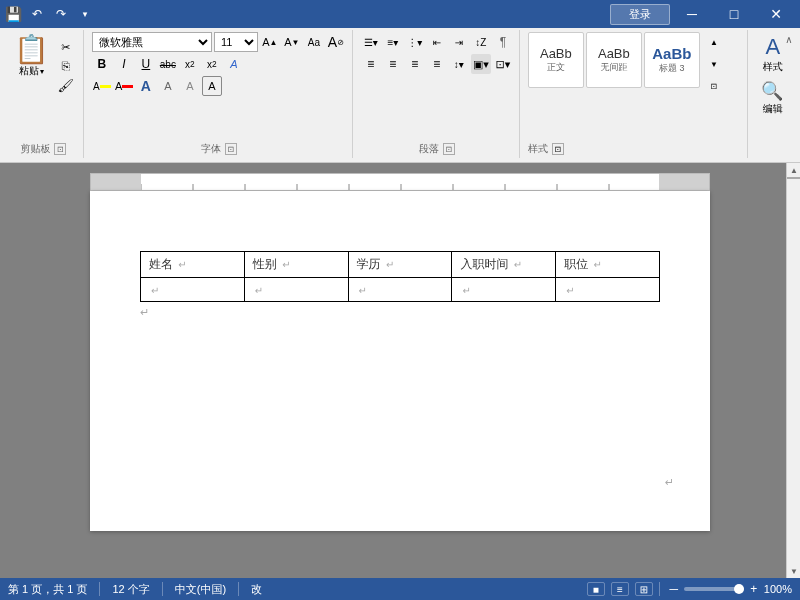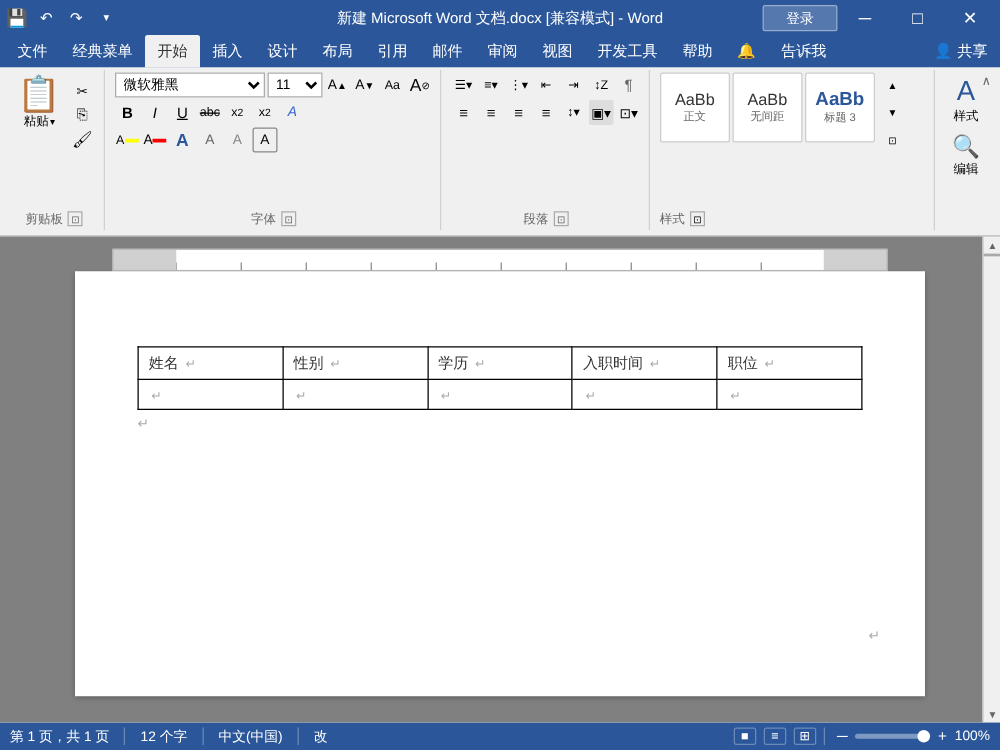--- a/index.html
+++ b/index.html
@@ -207,21 +207,21 @@
       align-items: center;
       justify-content: center;
       font-size: 8px;
       cursor: pointer;
       margin-left: 2px;
     }
 
     
     #page {
       background: white;
-      width: 680px;
+      width: 620px;
       min-height: 340px;
       box-shadow: 0 1px 4px rgba(0,0,0,0.3);
       position: relative;
       padding: 40px 50px;
     }
 
     
     .page-ruler {
       width: 620px;
       height: 18px;
@@ -399,46 +399,28 @@
 
 <div id="app">
 
   <div id="title-bar">
     <div class="window-controls">
       <div class="title-icon">💾</div>
       <div class="title-btn">↶</div>
       <div class="title-btn">↷</div>
       <div class="title-btn" style="font-size:9px;">▾</div>
     </div>
-    <div id="title-center">新建 Microsoft Word 文档.docx [兼容模式] - Word</div>
     <div id="title-right">
       <button class="login-btn">登录</button>
       <div class="win-btn">─</div>
       <div class="win-btn">□</div>
       <div class="win-btn close">✕</div>
     </div>
   </div>
 
-  <div id="menu-bar">
-    <div class="menu-item">文件</div>
-    <div class="menu-item">经典菜单</div>
-    <div class="menu-item active">开始</div>
-    <div class="menu-item">插入</div>
-    <div class="menu-item">设计</div>
-    <div class="menu-item">布局</div>
-    <div class="menu-item">引用</div>
-    <div class="menu-item">邮件</div>
-    <div class="menu-item">审阅</div>
-    <div class="menu-item">视图</div>
-    <div class="menu-item">开发工具</div>
-    <div class="menu-item">帮助</div>
-    <div class="menu-item">🔔</div>
-    <div class="menu-item">告诉我</div>
-    <div class="menu-item" style="margin-left:auto;">👤 共享</div>
-  </div>
 
   <div id="ribbon">
 
     <div class="ribbon-group">
       <div class="ribbon-group-content">
 
         <div style="display:flex; flex-direction:column; align-items:center;">
           <div style="display:flex; gap:2px; flex:1; align-items:flex-start; padding-top:2px;">
             <div style="display:flex;flex-direction:column;align-items:center;cursor:pointer;padding:2px 4px;border-radius:2px;">
               <div style="font-size:28px;line-height:1;color:#555;">📋</div>

